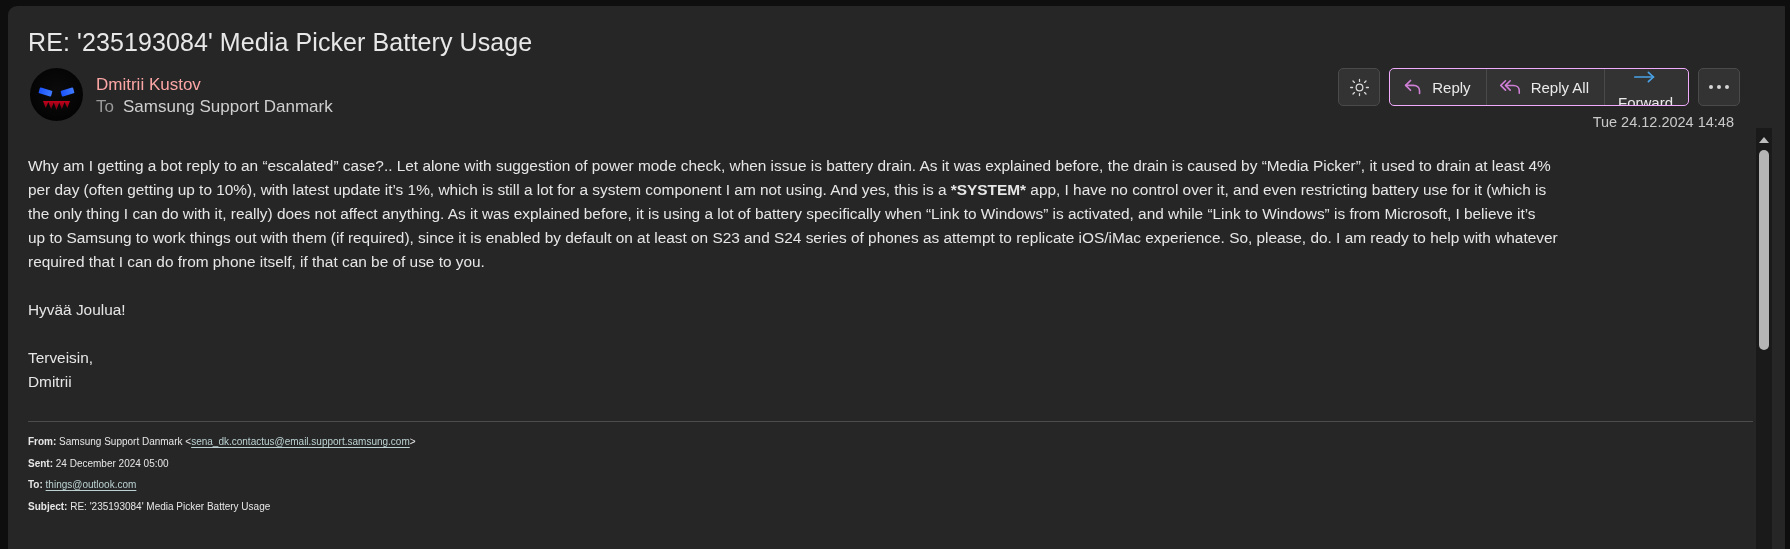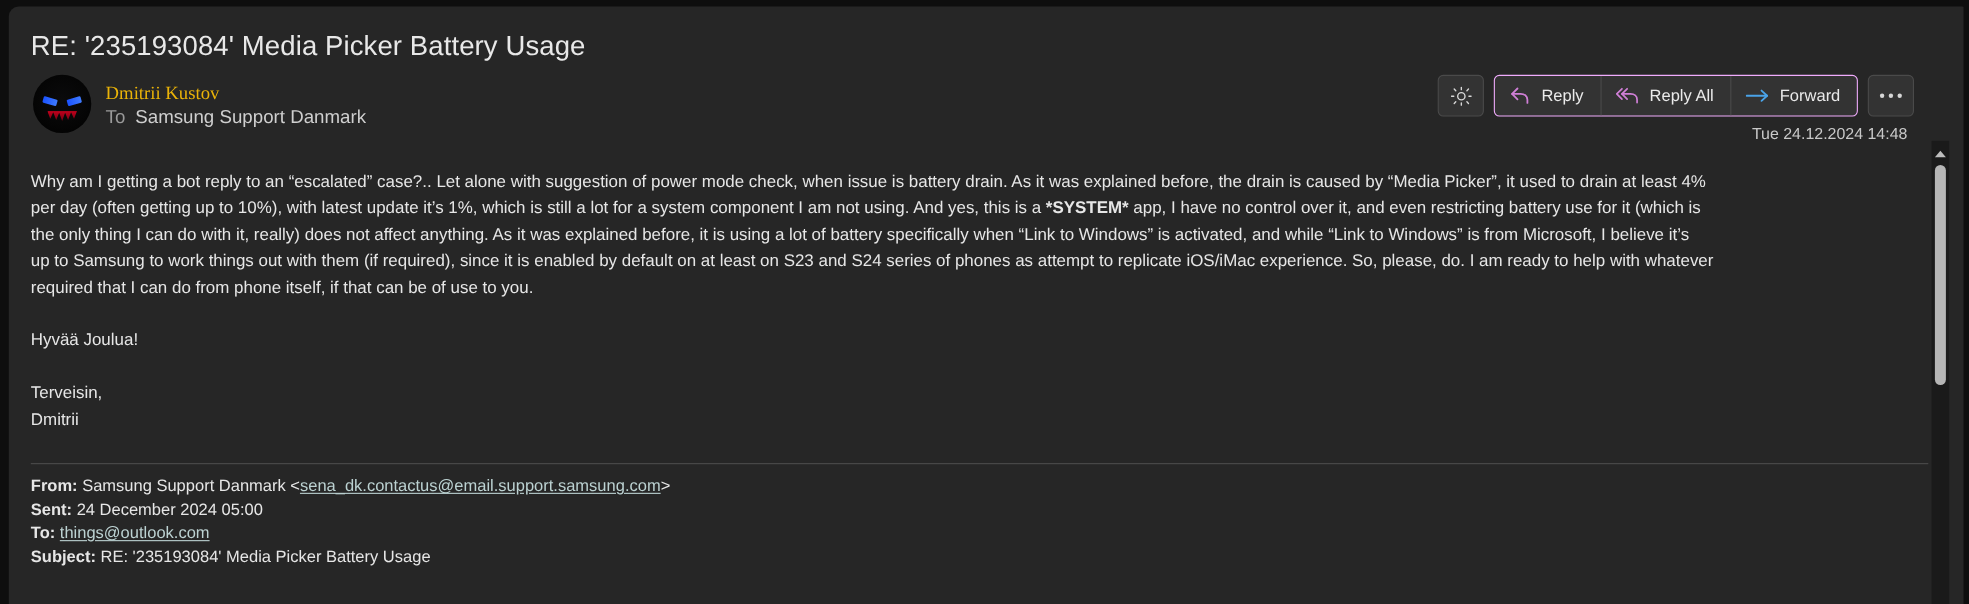--- a/index.html
+++ b/index.html
@@ -61,23 +61,22 @@
   #avatar .mouth {
     position: absolute;
     left: 13px; top: 33px;
     width: 27px; height: 10px;
     background: linear-gradient(180deg, #c2001c, #6b0010);
     clip-path: polygon(0 0,10% 70%,20% 10%,30% 80%,40% 15%,50% 90%,60% 15%,70% 80%,80% 10%,90% 70%,100% 0);
   }
   .sender-lines { display: flex; flex-direction: column; gap: 3px; }
   #sender-name {
     font-size: 17px;
-    color: #eab308;
+    color: #fca5a5;
     line-height: 20px;
-    font-family: Liberation Serif, serif;
   }
   .recipient-line {
     font-size: 17px;
     line-height: 17px;
     display: flex;
     gap: 9px;
   }
   #recipient-label { color: #9a9a9a; }
   #recipient-value { color: #cfcfcf; }
 
@@ -116,21 +115,21 @@
     align-items: center;
     gap: 9px;
     padding: 0 15px 0 13px;
     color: #eaeaea;
     font-size: 15px;
     cursor: pointer;
     user-select: none;
     border-right: 1px solid #4a4a4a;
     white-space: nowrap;
   }
-  .tb-group .tb-seg:last-child { border-right: none; }
+  .tb-group .tb-seg:last-child { border-right: none; flex-direction: column; }
   .tb-seg svg, .tb-btn svg { display: block; flex: none; }
   .dots { display: flex; gap: 4px; }
   .dots i {
     width: 4px; height: 4px; border-radius: 50%;
     background: #d6d6d6; display: block;
   }
 
   
   #timestamp {
     position: absolute;
@@ -157,21 +156,21 @@
   
   #quote-divider {
     position: absolute;
     left: 20px; top: 415px;
     width: 1725px; height: 1px;
     background: #4c4c4c;
   }
   #quoted-header {
     position: absolute;
     left: 20px; top: 426px;
-    font-size: 15px;
+    font-size: 10px;
     line-height: 20.5px;
     color: #e6e6e6;
   }
   #quoted-header .qline { white-space: nowrap; margin-bottom: 1px; }
   #quoted-header .lbl { font-weight: 700; }
   .mail-link {
     color: #bcd2d2;
     text-decoration: underline;
     text-underline-offset: 2px;
     cursor: pointer;

